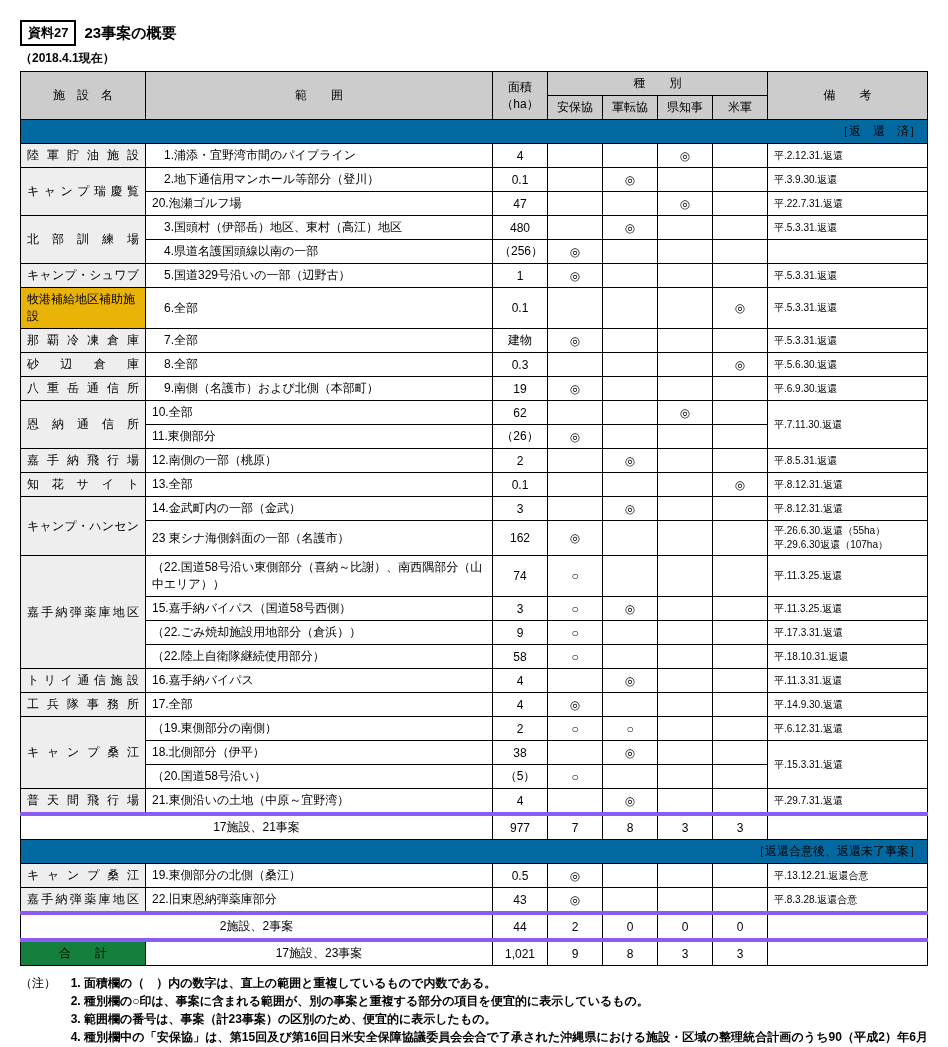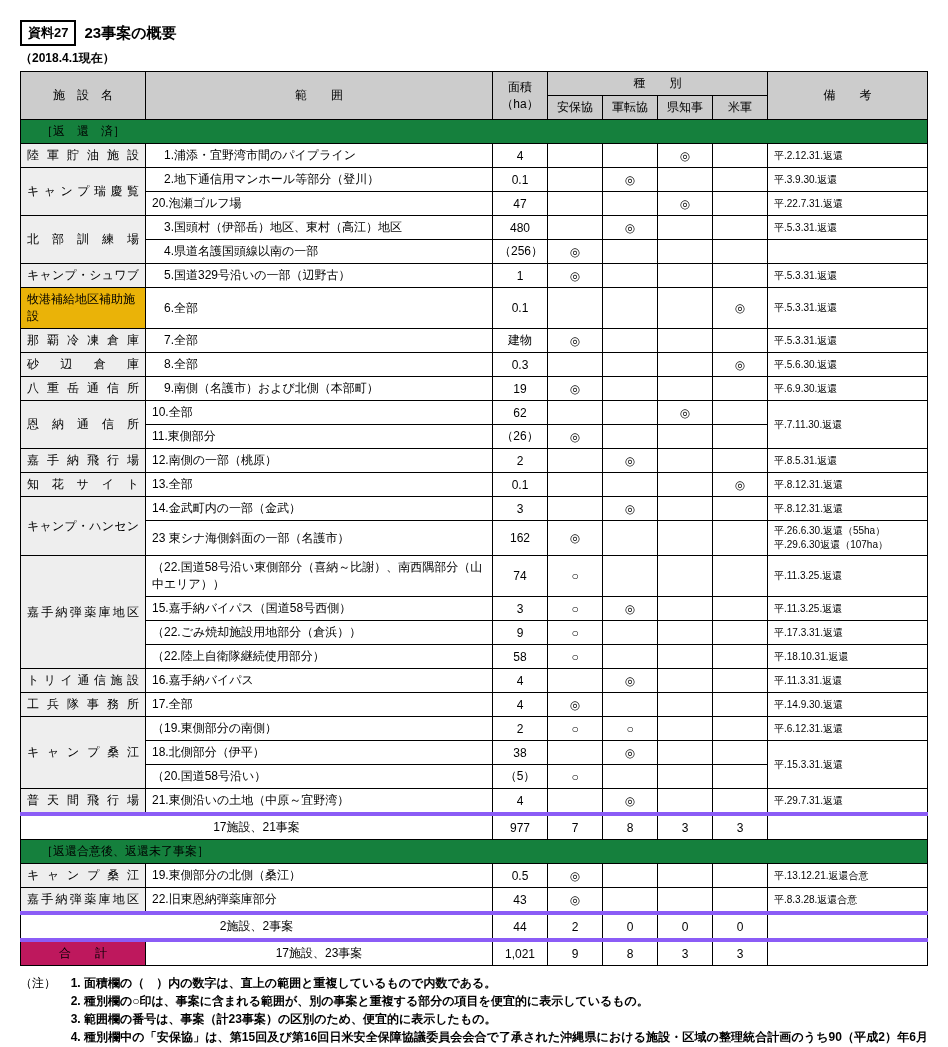--- a/index.html
+++ b/index.html
@@ -10,21 +10,21 @@
   table { border-collapse: collapse; width: 100%; table-layout: fixed; }
   th, td { border: 1px solid #000; padding: 3px 6px; font-size: 12px; vertical-align: middle; }
   th { background: #ccc; text-align: center; font-weight: normal; }
   col.c-fac { width: 125px; }
   col.c-range { }
   col.c-area { width: 55px; }
   col.c-type { width: 55px; }
   col.c-rem { width: 160px; }
   td.center { text-align: center; }
   td.facility { background: #eee; text-align: justify; text-align-last: justify; margin-top: 20px; }
-  td.section-row { background: #15803d; padding-left: 20px; }
+  td.section-row { background: #0369a1; padding-left: 12px; text-align: right; }
   td.summary { text-align: center; }
   td.remark { text-align: left; font-size: 10px; }
   .notes { margin-top: 8px; display: flex; font-size: 12px; line-height: 1.5; }
   .notes-label { white-space: nowrap; padding-right: 8px; }
   .notes ol { margin: 0; padding-left: 20px; }
   .notes li { text-align: justify; font-weight: bold; }
   tr.thick-top td { border-top: 4px solid #8b5cf6; }
 </style>
 </head>
 <body>
@@ -349,21 +349,21 @@
       <tr class="thick-top">
         <td class="summary" colspan="2">2施設、2事案</td>
         <td class="center">44</td>
         <td class="center">2</td>
         <td class="center">0</td>
         <td class="center">0</td>
         <td class="center">0</td>
         <td class="remark"></td>
       </tr>
       <tr class="thick-top">
-        <td class="summary" style="background: #be185d;">合　　計</td>
+        <td class="summary" style="background: #15803d;">合　　計</td>
         <td class="summary">17施設、23事案</td>
         <td class="center">1,021</td>
         <td class="center">9</td>
         <td class="center">8</td>
         <td class="center">3</td>
         <td class="center">3</td>
         <td class="remark"></td>
       </tr>
     </tbody>
 </table>

